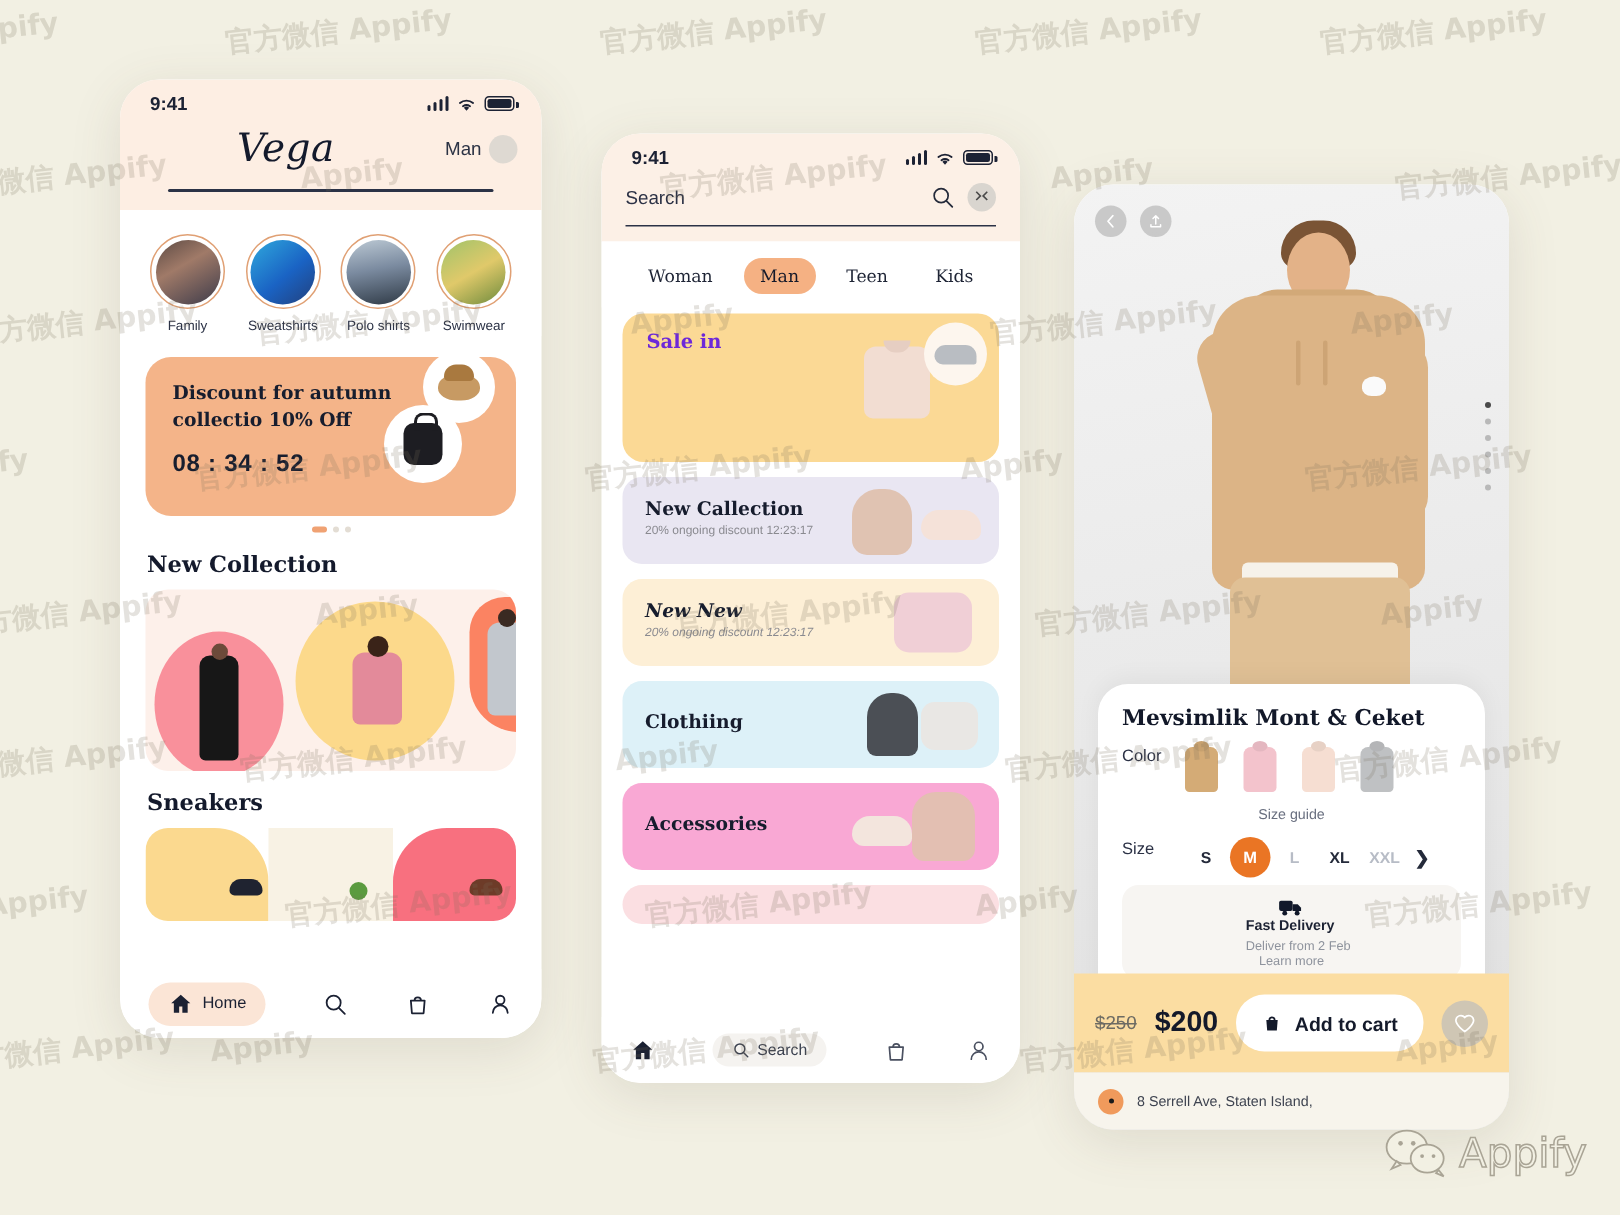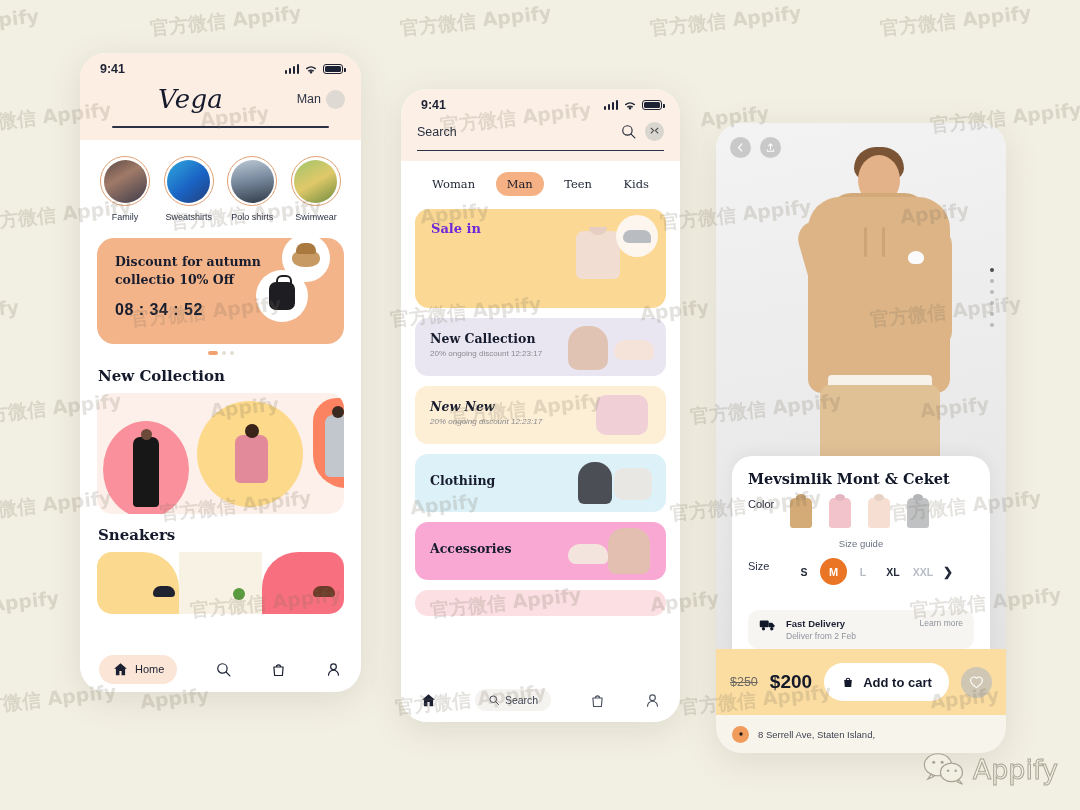--- a/index.html
+++ b/index.html
@@ -246,22 +246,22 @@
     font-size:10.5px; width:28px; text-align:center; color:#b7bcc6; font-weight:700;
   }
   .sz.dark { color:#242a3a; }
   .sz.on {
     width:27px; height:27px; border-radius:50%; background:#ea7524; color:#fff;
     display:flex; align-items:center; justify-content:center; font-size:11px;
   }
   .sz-arrow { margin-left:4px; color:#242a3a; font-size:12px; font-weight:700; }
 
   .deliv {
-    display:flex; align-items:flex-start; background:#f7f5f2; border-radius:11px;
-    padding: 8px 11px; margin-top: 25px;
+    display:flex; align-items:center; background:#f7f5f2; border-radius:11px;
+    padding: 8px 11px; margin-top: 5px; flex-direction: column;
   }
   .deliv .txt { flex:1; margin-left:9px; }
   .deliv .t1 { font-size:9.5px; color:#1c2233; font-weight:700; }
   .deliv .t2 { font-size:8.5px; color:#8e939d; margin-top:2px; }
   .deliv .lm { font-size:8.5px; color:#8e939d; }
 
   .pricebar {
     position:absolute; left:0; right:0; bottom:38px; height: 66px; background:#fbdda2;
     display:flex; align-items:center; padding: 0 14px; gap:12px; z-index: 8;
   }

